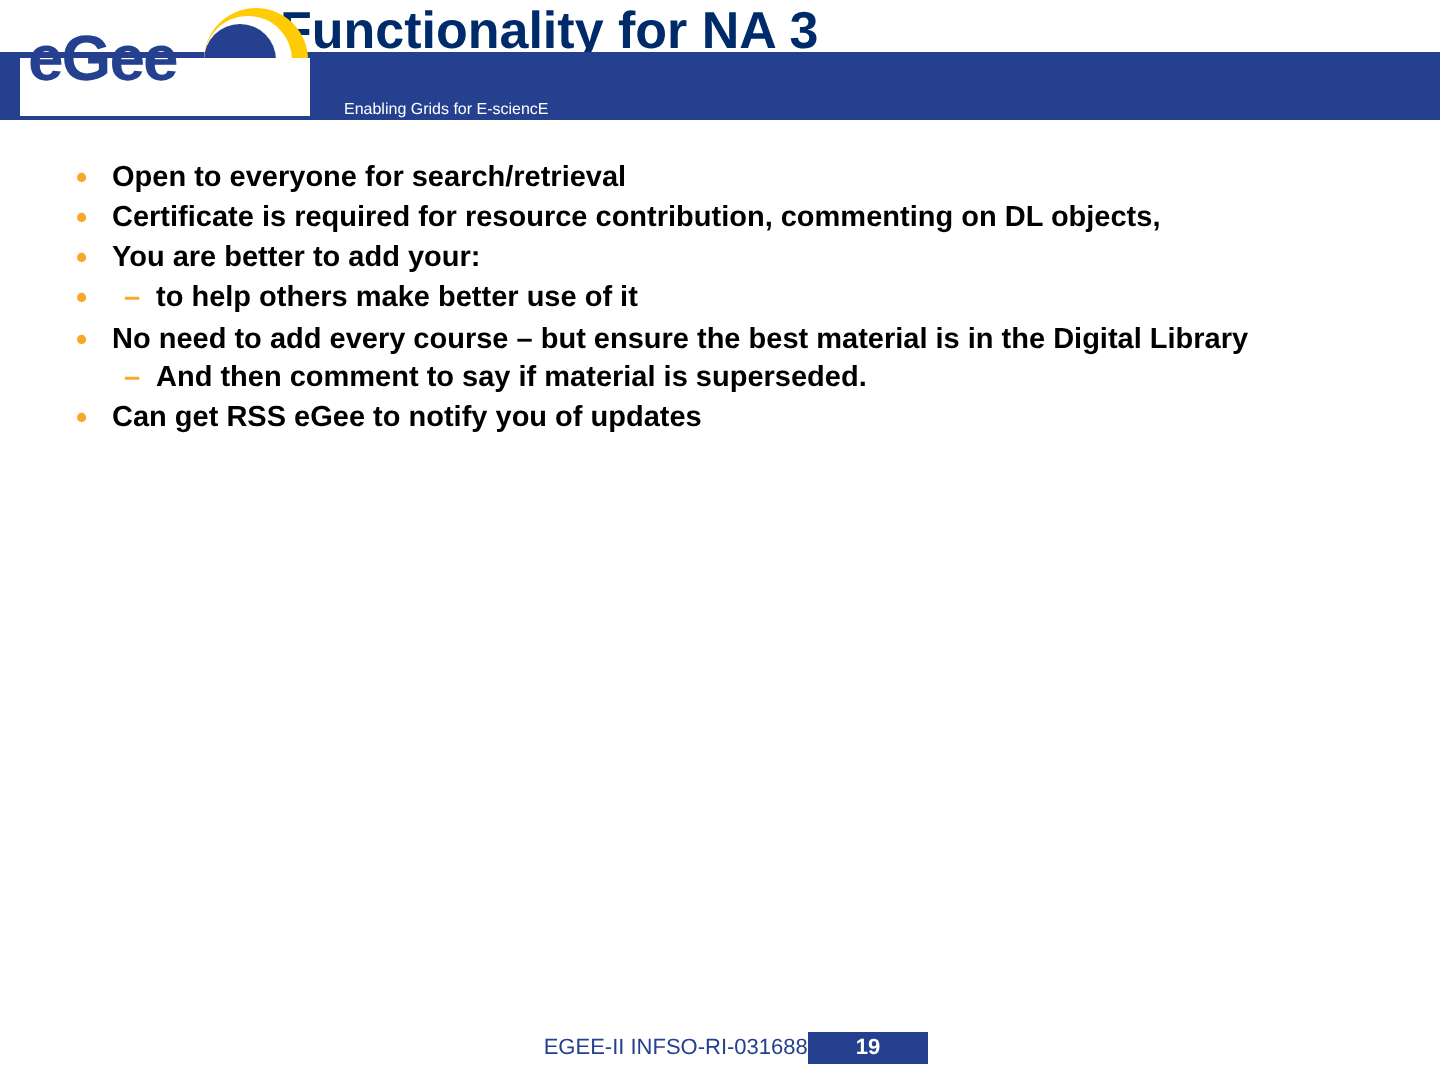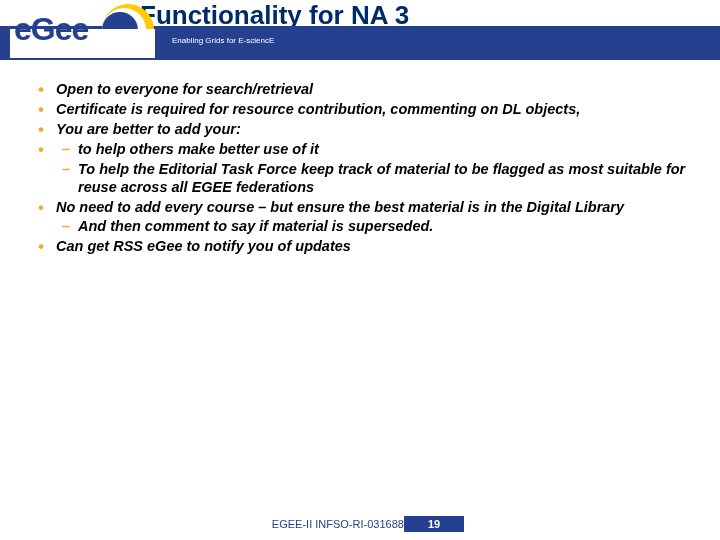--- a/index.html
+++ b/index.html
@@ -37,36 +37,35 @@
     top: 0px;
     left: 0;
     right: 0;
     font-size: 26px;
     font-weight: bold;
     color: #002b6a;
     padding-left: 140px;
   }
   .tagline {
     position: absolute;
-    top: 36px;
+    top: 50px;
     left: 172px;
     font-size: 8px;
     color: #fff;
     z-index: 3;
   }
   .content {
     padding: 10px 30px 0 30px;
     font-size: 14.5px;
     line-height: 1.25;
     color: #000;
     font-weight: bold;
   }
   .content ul {
     list-style: none;
-    font-style: italic;
   }
   .content > ul > li {
     position: relative;
     padding-left: 26px;
     margin-bottom: 2px;
   }
   .content > ul > li::before {
     content: "•";
     position: absolute;
     left: 8px;
@@ -127,21 +126,20 @@
 
 <div class="content">
   <ul>
     <li><span>Open to everyone for search/retrieval</span></li>
     <li><span>Certificate is required for resource contribution, commenting on DL objects,</span></li>
     <li><span>You are better to add your:</span>
     </li>
     <li>
       <ul>
         <li><span>to help others make better use of it</span></li>
-        <li><span>To help the Editorial Task Force keep track of material to be flagged as most suitable for reuse across all EGEE federations</span></li>
       </ul>
     </li>
     <li><span>No need to add every course – but ensure the best material is in the Digital Library</span>
       <ul>
         <li><span>And then comment to say if material is superseded.</span></li>
       </ul>
     </li>
     <li><span>Can get RSS eGee to notify you of updates</span></li>
   </ul>
 </div>

